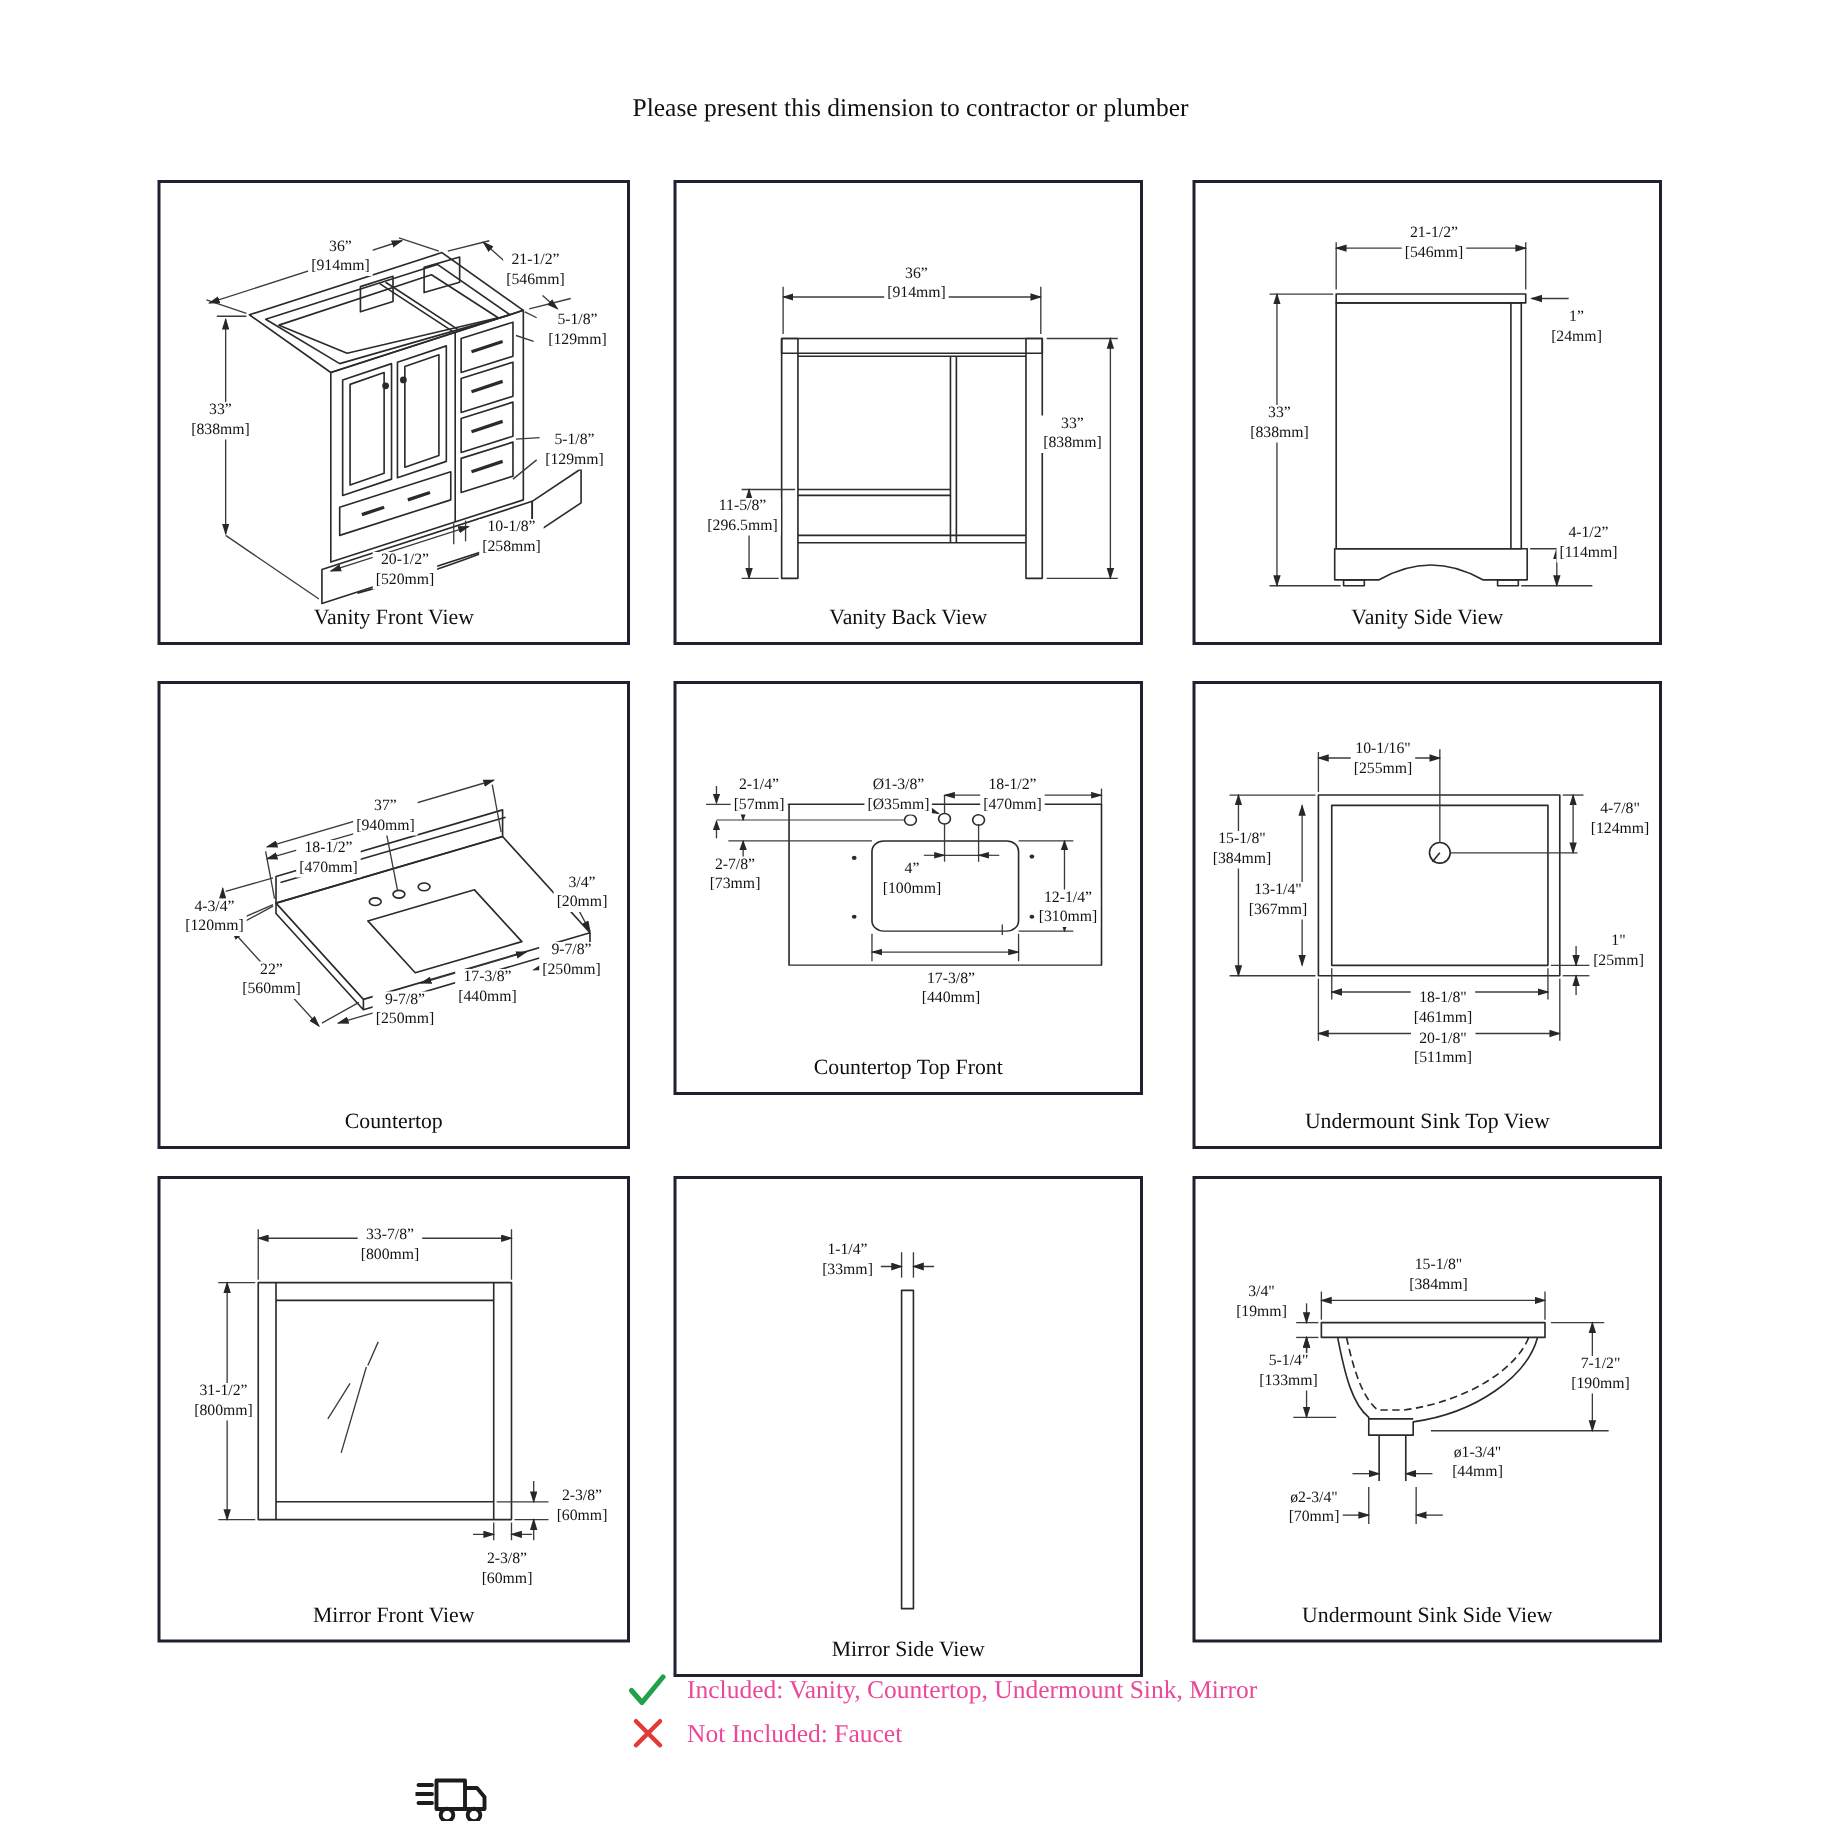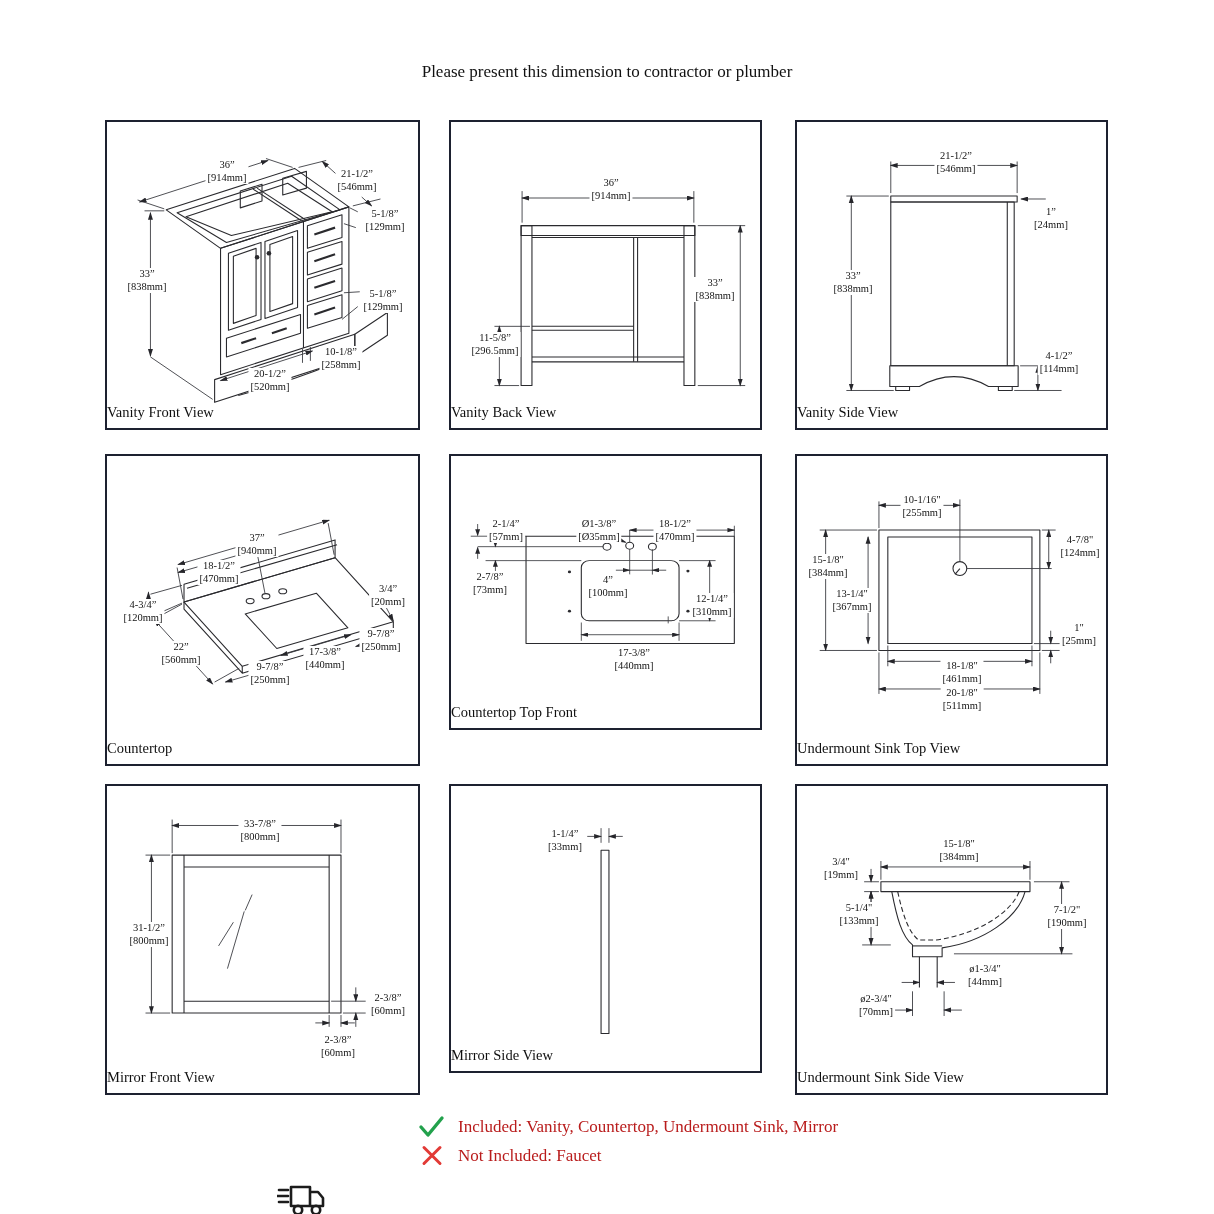--- a/index.html
+++ b/index.html
@@ -1,33 +1,33 @@
 <!DOCTYPE html>
 <html><head>
 <meta charset="utf-8">
 <style>
   html,body{margin:0;padding:0;background:#fff;}
   #page{position:relative;width:1214px;height:1214px;background:#fff;
         font-family:Liberation Serif, serif;color:#141414;overflow:hidden;margin-top:33px;}
   .hdr{position:absolute;left:0;right:0;text-align:center;font-size:17px;line-height:23px;color:#111;}
   .panel{position:absolute;border:2px solid #1d2130;background:#fff;box-sizing:border-box;}
   .panel svg.draw{position:absolute;left:0;top:0;width:100%;height:100%;}
-  .panel-title{position:absolute;left:0;right:0;bottom:7px;text-align:left;font-size:14.5px;color:#101010;}
+  .panel-title{position:absolute;left:0;right:0;bottom:7px;text-align:center;font-size:14.5px;color:#101010;}
   .dim{position:absolute;transform:translateX(-50%);text-align:center;font-size:10.5px;
        line-height:12.5px;white-space:nowrap;background:#fff;padding:0 2px;color:#141414;}
   .dim span{display:block;}
   .dw{stroke:#2a2a2e;stroke-width:1.1;fill:none;stroke-linejoin:round;}
   .dwt{stroke:#2a2a2e;stroke-width:2.2;fill:none;}
   .dot{fill:#2a2a2e;stroke:none;}
   .ln{stroke:#3a3b40;stroke-width:0.9;fill:none;}
   .dash{stroke-dasharray:5 3;}
   .dimB{marker-start:url(#aS);marker-end:url(#aE);}
   .dimE{marker-end:url(#aE);}
   .dimS{marker-start:url(#aS);}
-  .legend-row{position:absolute;display:flex;align-items:center;font-size:17px;color:#b91c1c;justify-content:center;}
+  .legend-row{position:absolute;display:flex;align-items:center;font-size:17px;color:#ec4899;justify-content:center;}
   .delivery-line{position:absolute;font-size:17px;color:#111;}
 </style>
 </head>
 <body>
 
 <div id="page">
 
   <svg width="0" height="0" style="position:absolute">
     <defs>
       <marker id="aE" markerWidth="8" markerHeight="6" refX="7" refY="2.5" orient="auto" markerUnits="userSpaceOnUse">
@@ -418,21 +418,21 @@
         <span>2-3/8”</span>
         <span>[60mm]</span>
       </div>
     <div class="dim" style="left:231px;top:248px">
         <span>2-3/8”</span>
         <span>[60mm]</span>
       </div>
     <div class="panel-title">Mirror Front View</div>
   </div>
 
-  <div class="panel" style="left:449px;top:751px;width:313px;height:289px">
+  <div class="panel" style="left:449px;top:751px;width:313px;height:334px">
     <svg class="draw" viewBox="0 0 313 311" preserveAspectRatio="none">
       <rect class="dw" x="152" y="70" width="8" height="200"></rect>
       <line class="ln" x1="152" y1="46" x2="152" y2="62"></line>
       <line class="ln" x1="160" y1="46" x2="160" y2="62"></line>
       <line class="ln dimE" x1="138" y1="55" x2="152" y2="55"></line>
       <line class="ln dimE" x1="174" y1="55" x2="160" y2="55"></line>
     </svg>
     <div class="dim" style="left:114px;top:42px">
         <span>1-1/4”</span>
         <span>[33mm]</span>

